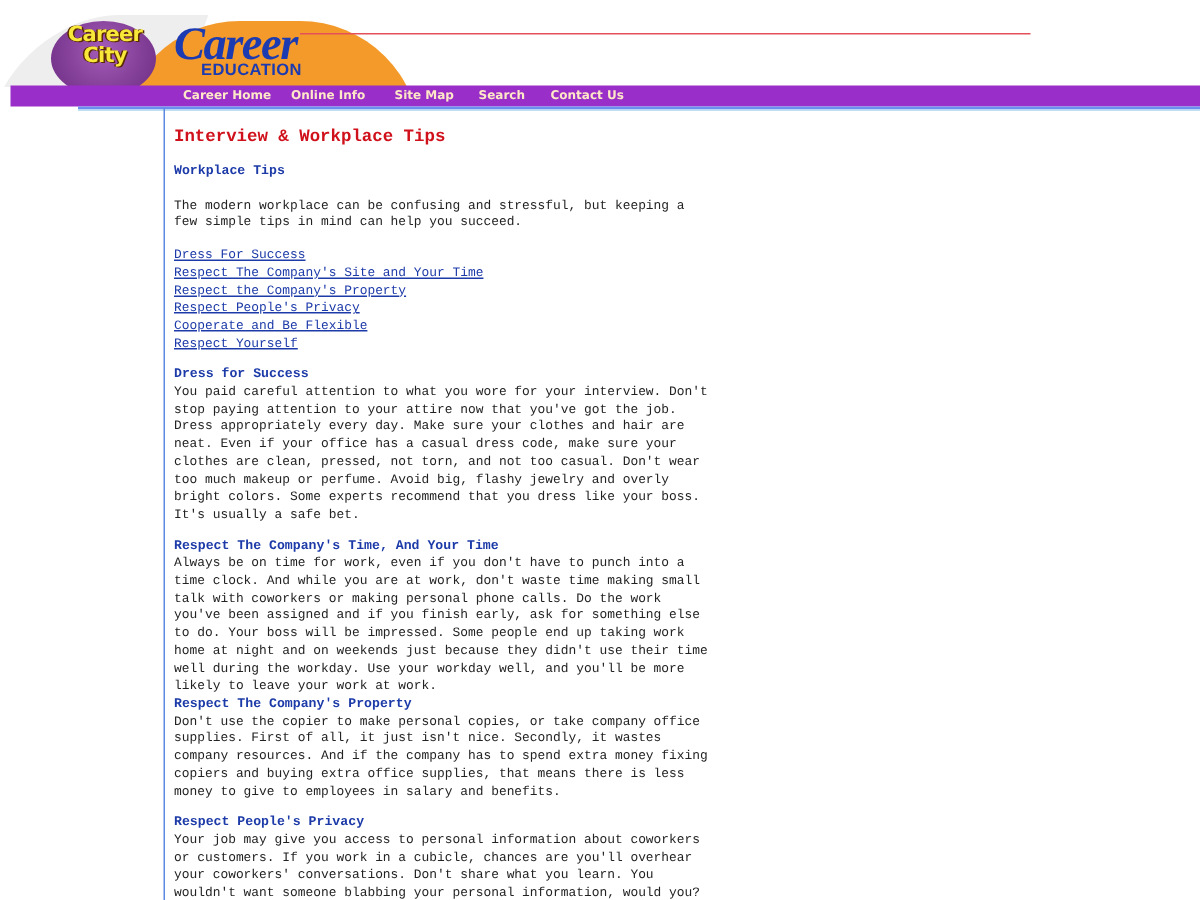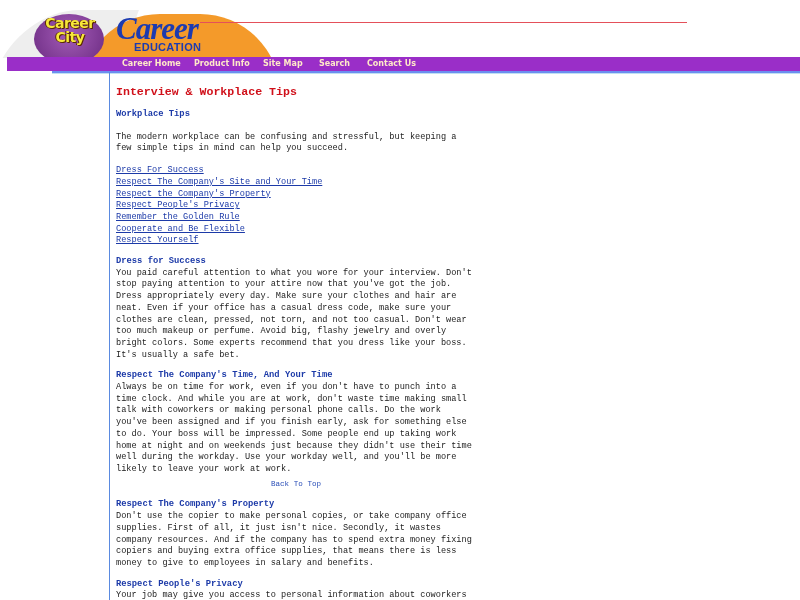--- a/index.html
+++ b/index.html
@@ -50,53 +50,51 @@
   <div class="ce-edu">EDUCATION</div>
   <div class="glencoe-swirl"></div>
   <div class="glencoe">GLENCOE</div>
   <div class="glencoe-online">Online</div>
 </div>
 
 <div class="navbar"></div>
 <div class="nav-under"></div>
 <div class="nav-under2"></div>
 <span class="nav-item" style="left:122px">Career Home</span>
-<span class="nav-item" style="left:194px">Product Info</span>
+<span class="nav-item" style="left:194px">Online Info</span>
 <span class="nav-item" style="left:263px">Site Map</span>
 <span class="nav-item" style="left:319px">Search</span>
 <span class="nav-item" style="left:367px">Contact Us</span>
 
 <div class="vline"></div>
 
 <div class="content">
   <h1 class="page-title">Interview &amp; Workplace Tips</h1>
   <h2 class="sub intro-sub">Workplace Tips</h2>
   <p class="intro">The modern workplace can be confusing and stressful, but keeping a few simple tips in mind can help you succeed.</p>
 
   <div class="links">
     <a>Dress For Success</a>
     <a>Respect The Company's Site and Your Time</a>
     <a>Respect the Company's Property</a>
     <a>Respect People's Privacy</a>
-    <a>Remember the Golden Rule</a>
     <a>Cooperate and Be Flexible</a>
     <a>Respect Yourself</a>
   </div>
 
   <div class="section">
     <h3 class="sub">Dress for Success</h3>
     <p>You paid careful attention to what you wore for your interview. Don't stop paying attention to your attire now that you've got the job. Dress appropriately every day. Make sure your clothes and hair are neat. Even if your office has a casual dress code, make sure your clothes are clean, pressed, not torn, and not too casual. Don't wear too much makeup or perfume. Avoid big, flashy jewelry and overly bright colors. Some experts recommend that you dress like your boss. It's usually a safe bet.</p>
   </div>
 
   <div class="section" style="margin-bottom:0">
     <h3 class="sub">Respect The Company's Time, And Your Time</h3>
     <p>Always be on time for work, even if you don't have to punch into a time clock. And while you are at work, don't waste time making small talk with coworkers or making personal phone calls. Do the work you've been assigned and if you finish early, ask for something else to do. Your boss will be impressed. Some people end up taking work home at night and on weekends just because they didn't use their time well during the workday. Use your workday well, and you'll be more likely to leave your work at work.</p>
   </div>
 
-  <div class="back">Back To Top</div>
 
   <div class="section">
     <h3 class="sub">Respect The Company's Property</h3>
     <p>Don't use the copier to make personal copies, or take company office supplies. First of all, it just isn't nice. Secondly, it wastes company resources. And if the company has to spend extra money fixing copiers and buying extra office supplies, that means there is less money to give to employees in salary and benefits.</p>
   </div>
 
   <div class="section">
     <h3 class="sub">Respect People's Privacy</h3>
     <p>Your job may give you access to personal information about coworkers or customers. If you work in a cubicle, chances are you'll overhear your coworkers' conversations. Don't share what you learn. You wouldn't want someone blabbing your personal information, would you?</p>
   </div>

